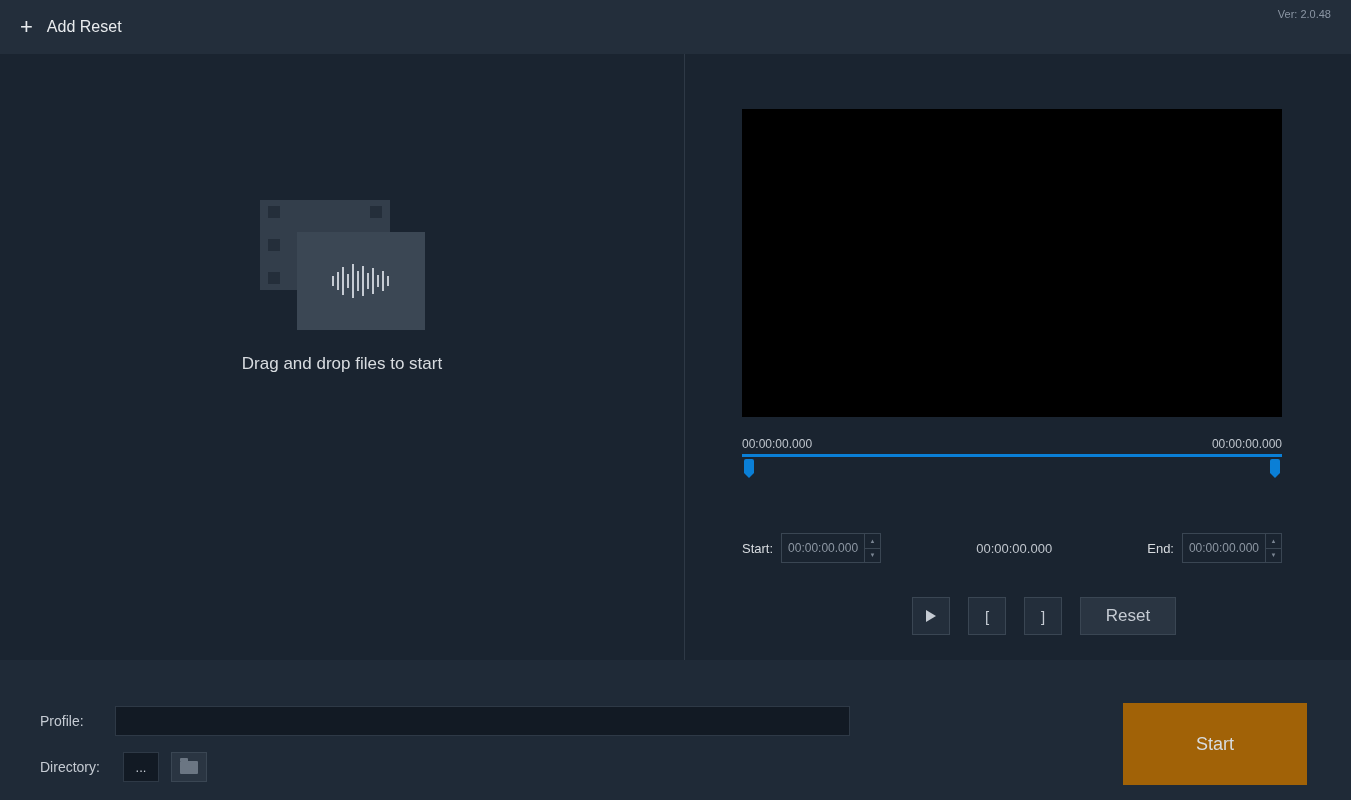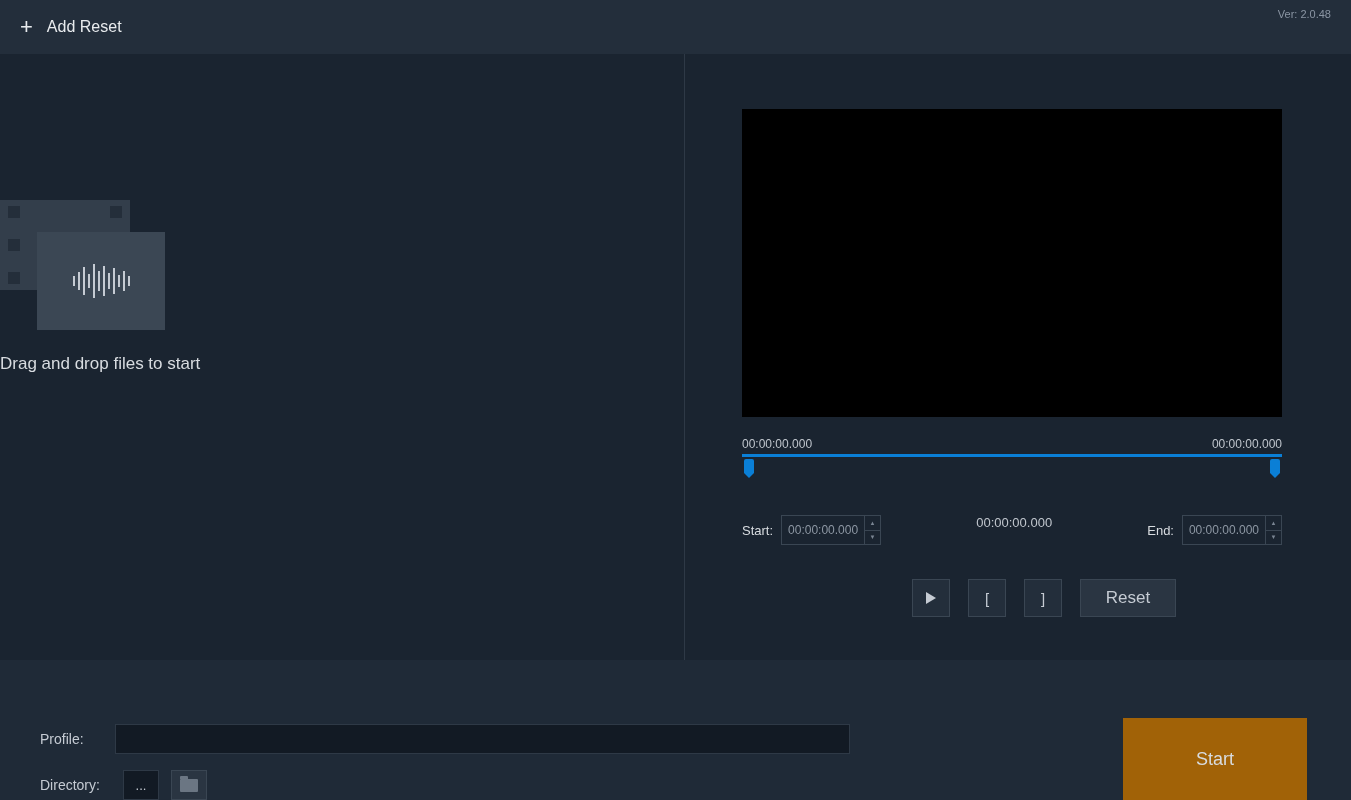--- a/index.html
+++ b/index.html
@@ -41,20 +41,21 @@
 }
 .main {
   display: flex;
   height: 606px;
 }
 .left-panel {
   width: 700px;
   border-right: 1px solid #2e3946;
   display: flex;
   flex-direction: column;
+  align-items: center;
   justify-content: center;
   padding-bottom: 140px;
 }
 .drop-graphic {
   position: relative;
   width: 165px;
   height: 130px;
   margin-bottom: 24px;
 }
 .film-card {
@@ -154,23 +155,23 @@
   content: "";
   position: absolute;
   bottom: -5px;
   left: 0;
   border-left: 5px solid transparent;
   border-right: 5px solid transparent;
   border-top: 5px solid #0a7fd6;
 }
 .time-row {
   display: flex;
-  align-items: flex-start;
+  align-items: center;
   justify-content: space-between;
-  margin-top: 38px;
+  margin-top: 56px;
   width: 540px;
   font-size: 13px;
 }
 .time-group {
   display: flex;
   align-items: center;
   gap: 8px;
 }
 .time-input {
   display: flex;
@@ -234,21 +235,21 @@
   height: 0;
   border-top: 6px solid transparent;
   border-bottom: 6px solid transparent;
   border-left: 10px solid #c5cbd3;
 }
 .bottom {
   height: 140px;
   background: #1f2a37;
   padding: 28px 40px 0 40px;
   display: flex;
-  align-items: flex-end;
+  align-items: center;
   gap: 40px;
 }
 .fields {
   flex: 1;
   display: flex;
   flex-direction: column;
   gap: 16px;
 }
 .field-row {
   display: flex;

